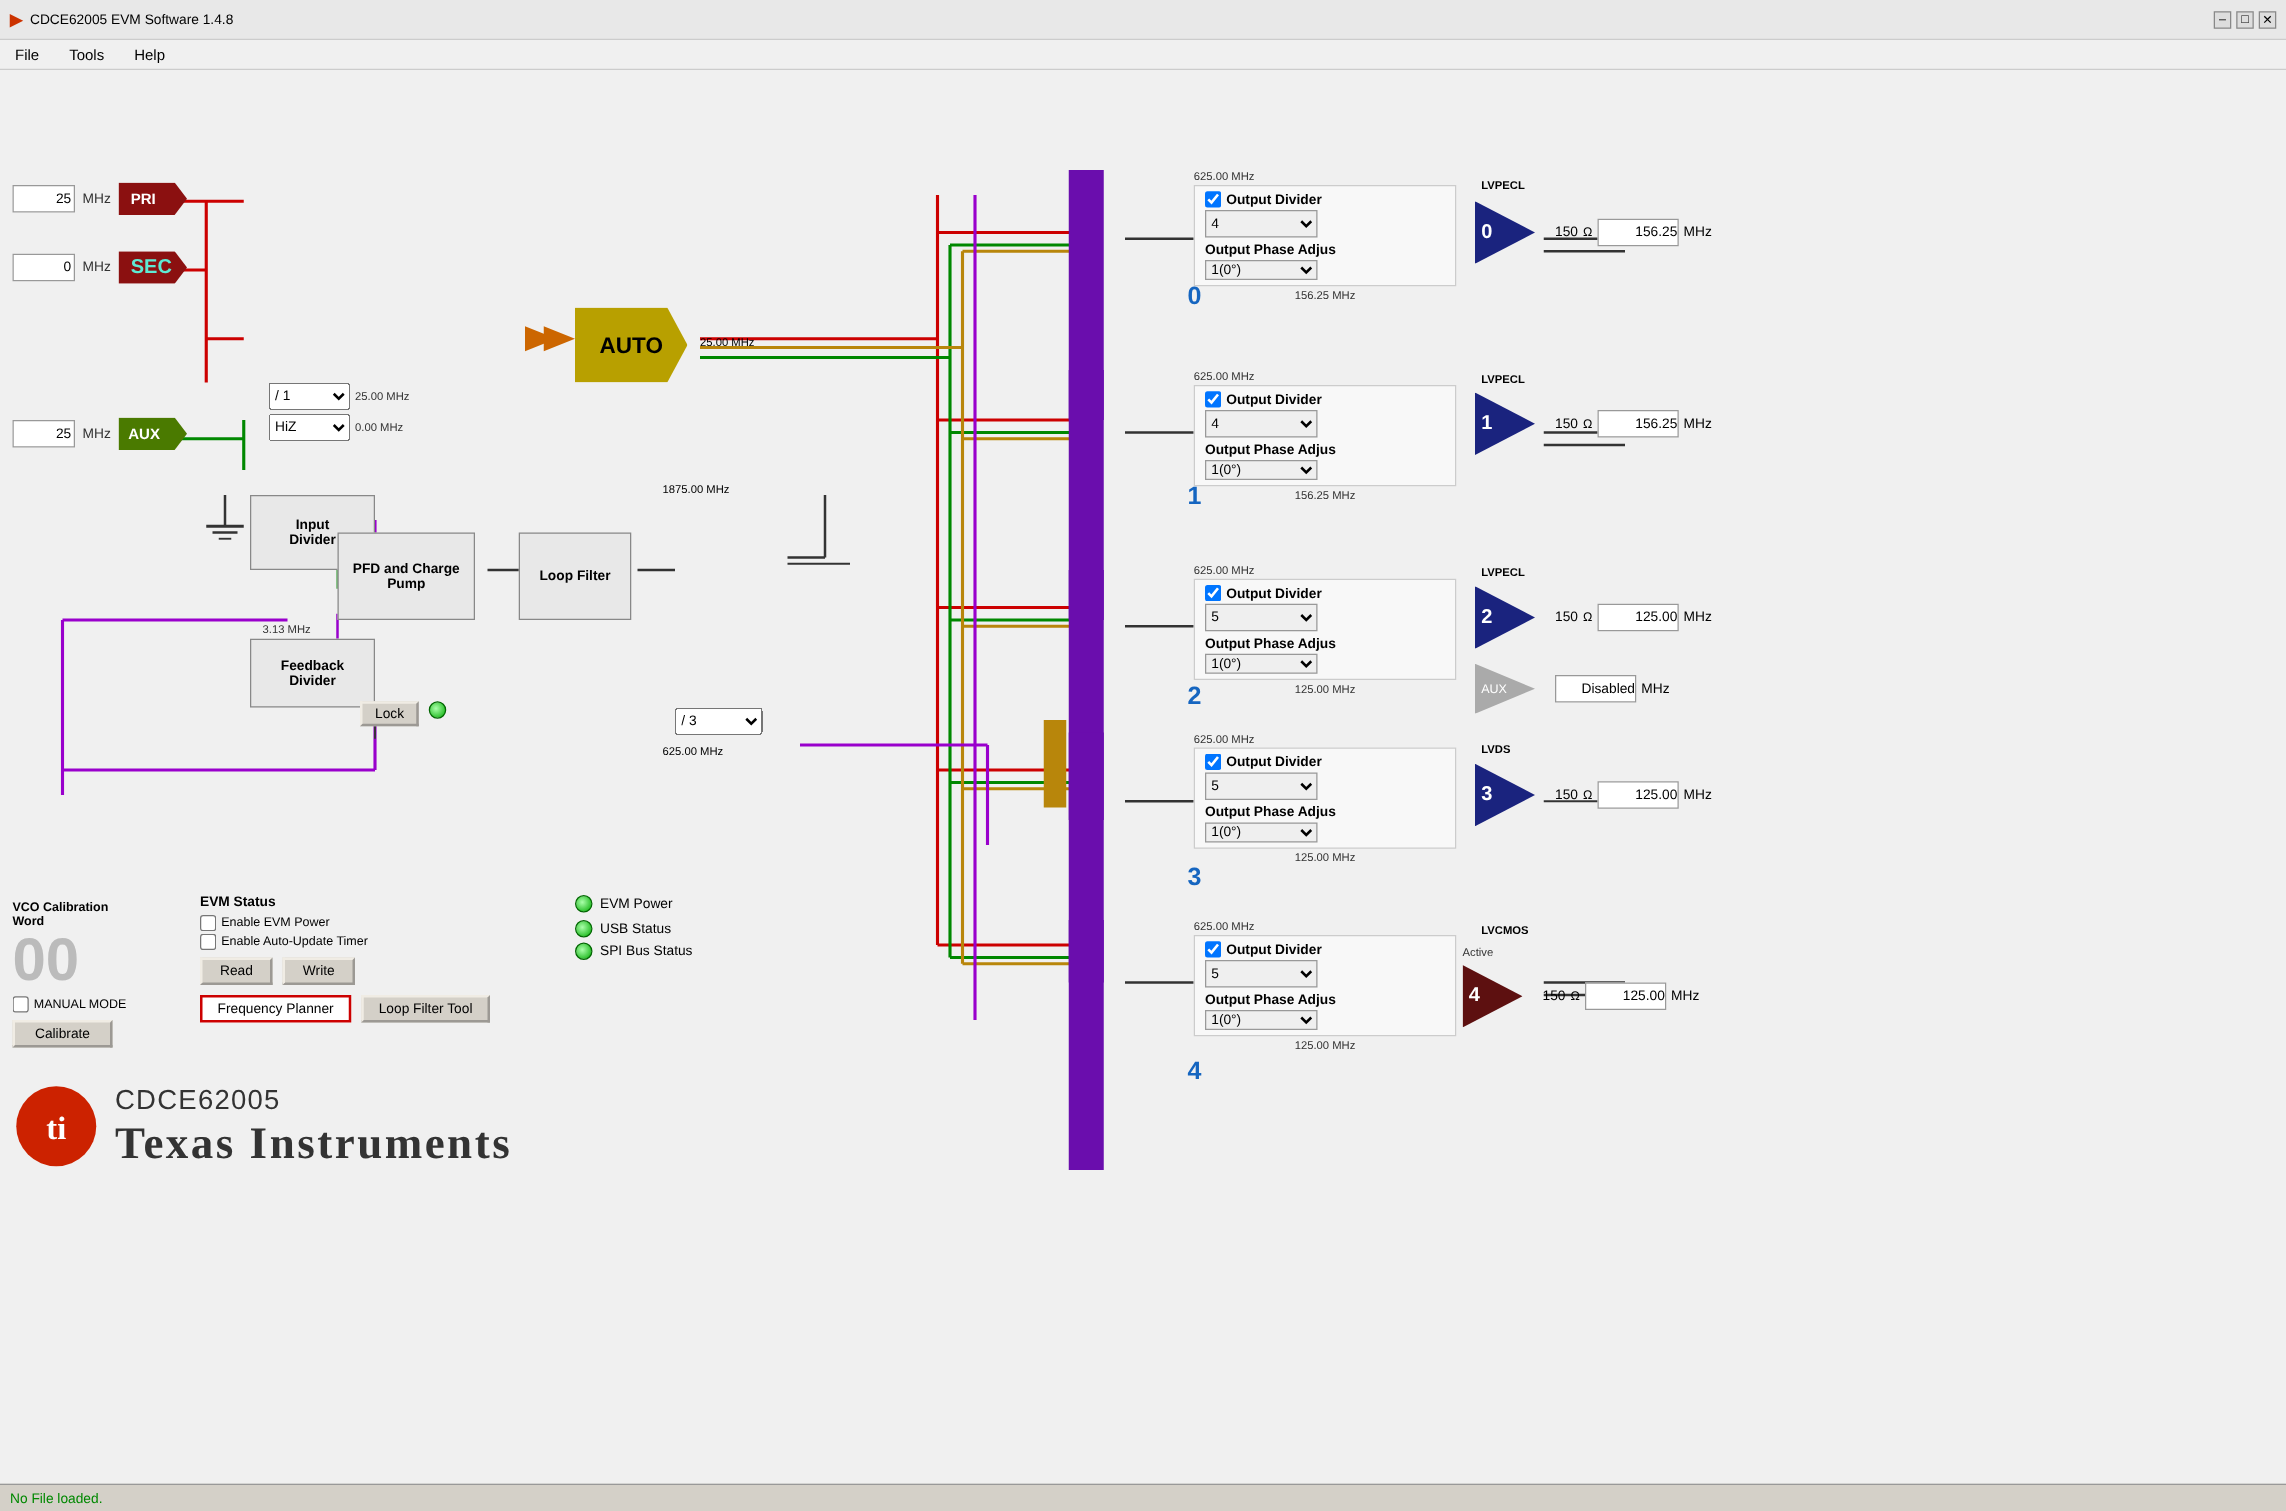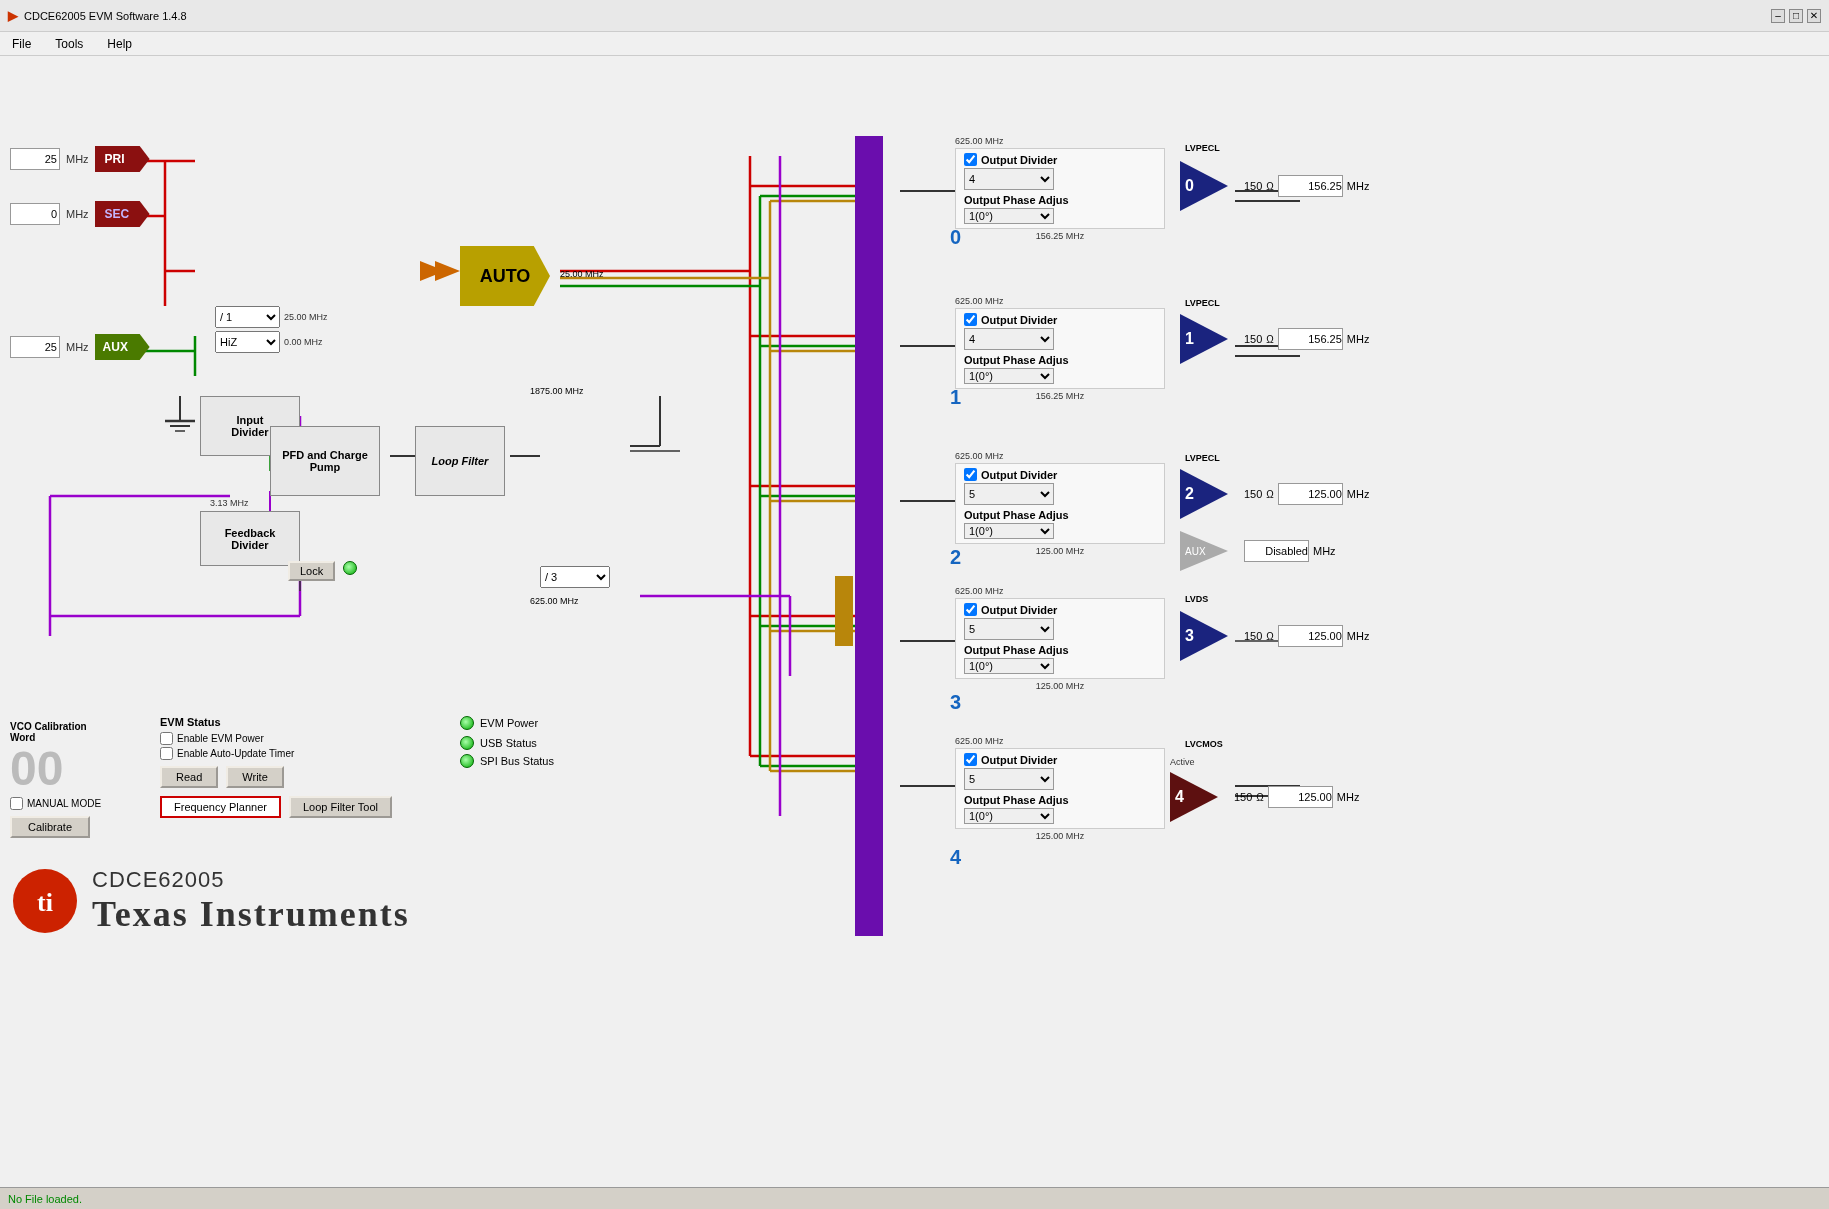--- a/index.html
+++ b/index.html
@@ -280,21 +280,21 @@
     <input type="text" class="freq-input" value="25" style="">
     <span class="freq-label">MHz</span>
     <div style="background:#8B1010; color:white; font-weight:bold; font-size:12px; padding:4px 10px; clip-path:polygon(0% 0%, 82% 0%, 100% 50%, 82% 100%, 0% 100%); width:55px; height:26px; display:flex; align-items:center;">
       <span>PRI</span>
     </div>
   </div>
 
   <div style="position:absolute; left:10px; top:145px; display:flex; align-items:center; gap:6px;">
     <input type="text" class="freq-input" value="0" style="">
     <span class="freq-label">MHz</span>
-    <div style="background:#8B1010; color:#c4b5fd; font-weight:bold; font-size:12px; padding:4px 10px; clip-path:polygon(0% 0%, 82% 0%, 100% 50%, 82% 100%, 0% 100%); width:55px; height:26px; display:flex; align-items:center;">
+    <div style="background:#8B1010; color:#5eead4; font-weight:bold; font-size:16px; padding:4px 10px; clip-path:polygon(0% 0%, 82% 0%, 100% 50%, 82% 100%, 0% 100%); width:55px; height:26px; display:flex; align-items:center;">
       <span>SEC</span>
     </div>
   </div>
 
   <div style="position:absolute; left:10px; top:278px; display:flex; align-items:center; gap:6px;">
     <input type="text" class="freq-input" value="25" style="">
     <span class="freq-label">MHz</span>
     <div style="background:#4a7a00; color:white; font-weight:bold; font-size:12px; padding:4px 8px; clip-path:polygon(0% 0%, 82% 0%, 100% 50%, 82% 100%, 0% 100%); width:55px; height:26px; display:flex; align-items:center;">
       <span>AUX</span>
     </div>
@@ -321,21 +321,21 @@
   <div class="block-box" style="left:200px; top:455px; width:100px; height:55px;">
     <span style="font-size:11px; font-weight:bold; text-align:center;">Feedback<br>Divider</span>
   </div>
 
   <div class="block-box" style="left:270px; top:370px; width:110px; height:70px;">
     <span style="font-size:11px; font-weight:bold; text-align:center;">PFD and
 Charge
 Pump</span>
   </div>
 
-  <div class="block-box" style="left:415px; top:370px; width:90px; height:70px;font-style:italic;">
+  <div class="block-box" style="left:415px; top:370px; width:90px; height:70px;">
     <span style="font-size:11px; font-weight:bold; text-align:center;">Loop
 Filter</span>
   </div>
 
 
   <div style="position:absolute; left:530px; top:330px; font-size:9px;">
     <span>1875.00 MHz</span>
   </div>
 
   <div style="position:absolute; left:460px; top:190px; background:#b8a000; color:black; font-weight:bold; font-size:18px; width:90px; height:60px; clip-path:polygon(0% 0%, 82% 0%, 100% 50%, 82% 100%, 0% 100%); display:flex; align-items:center; justify-content:center;">

